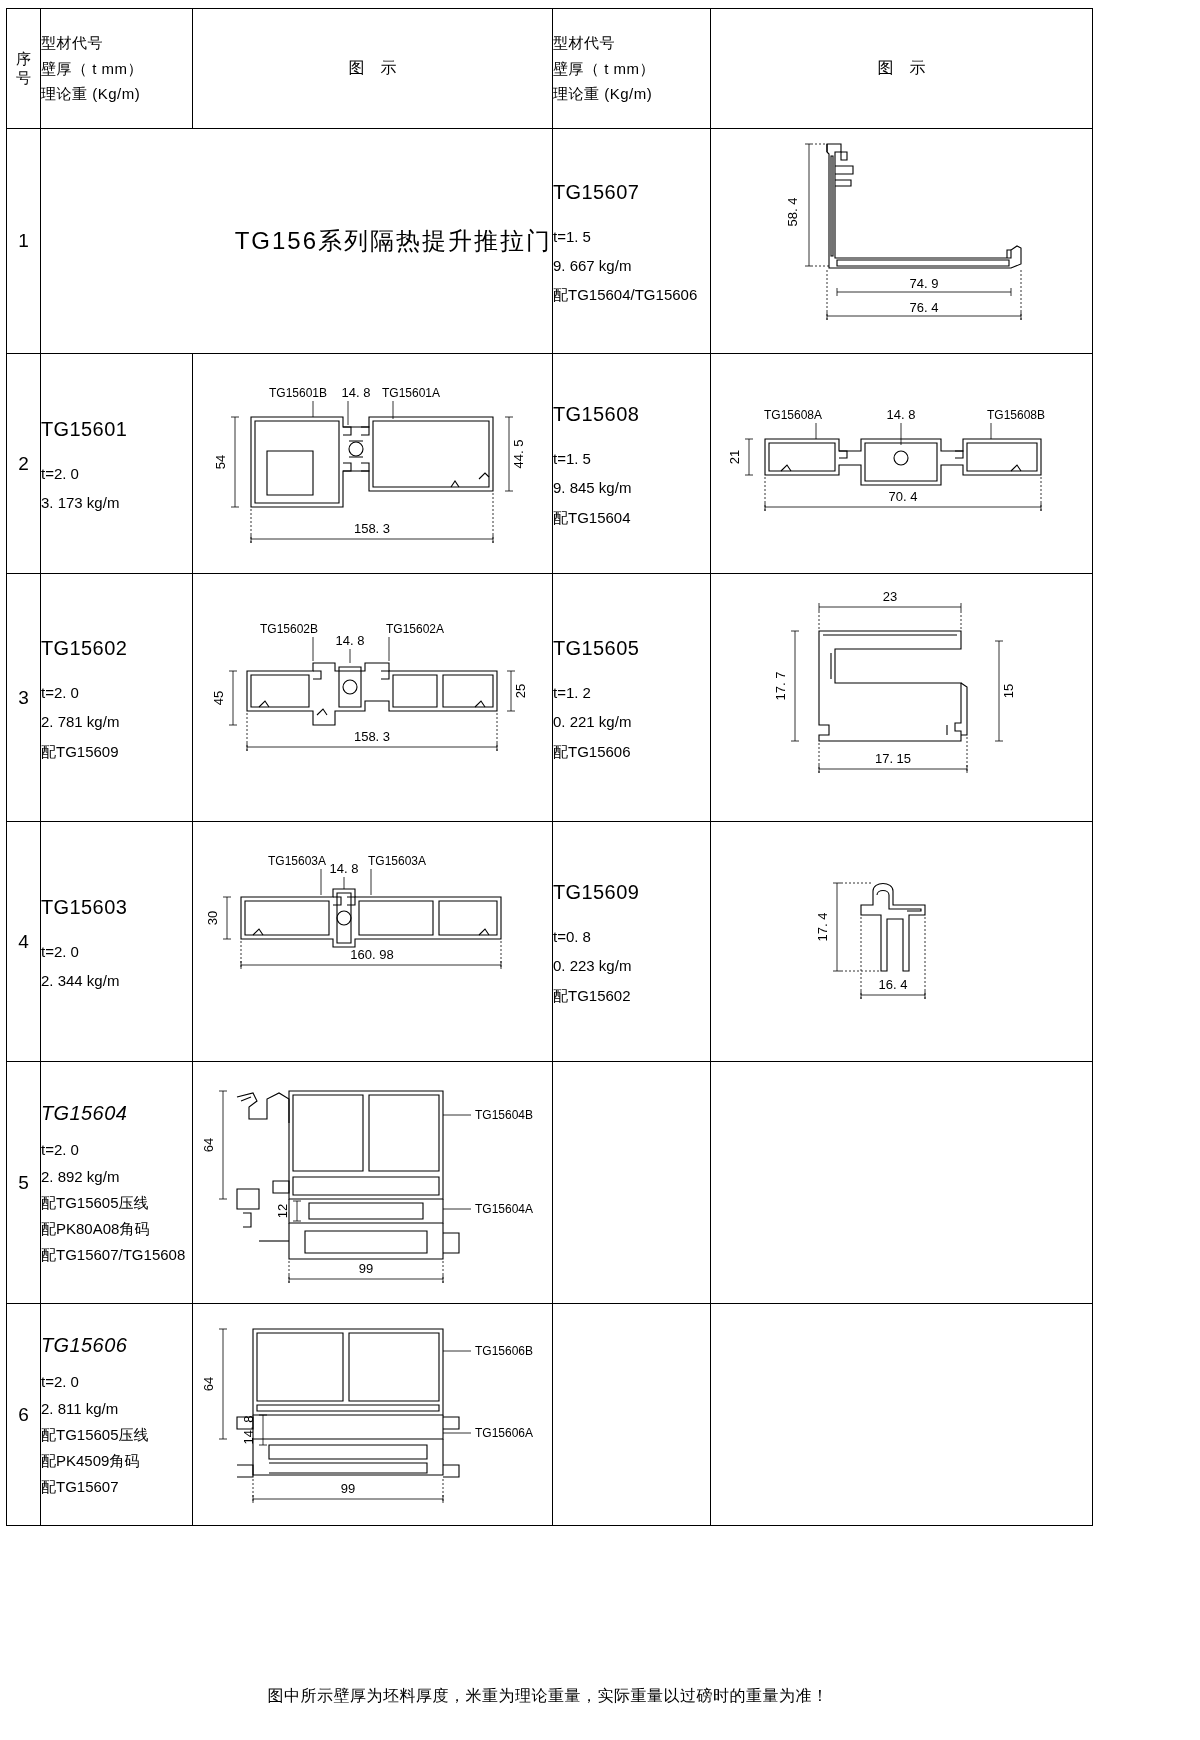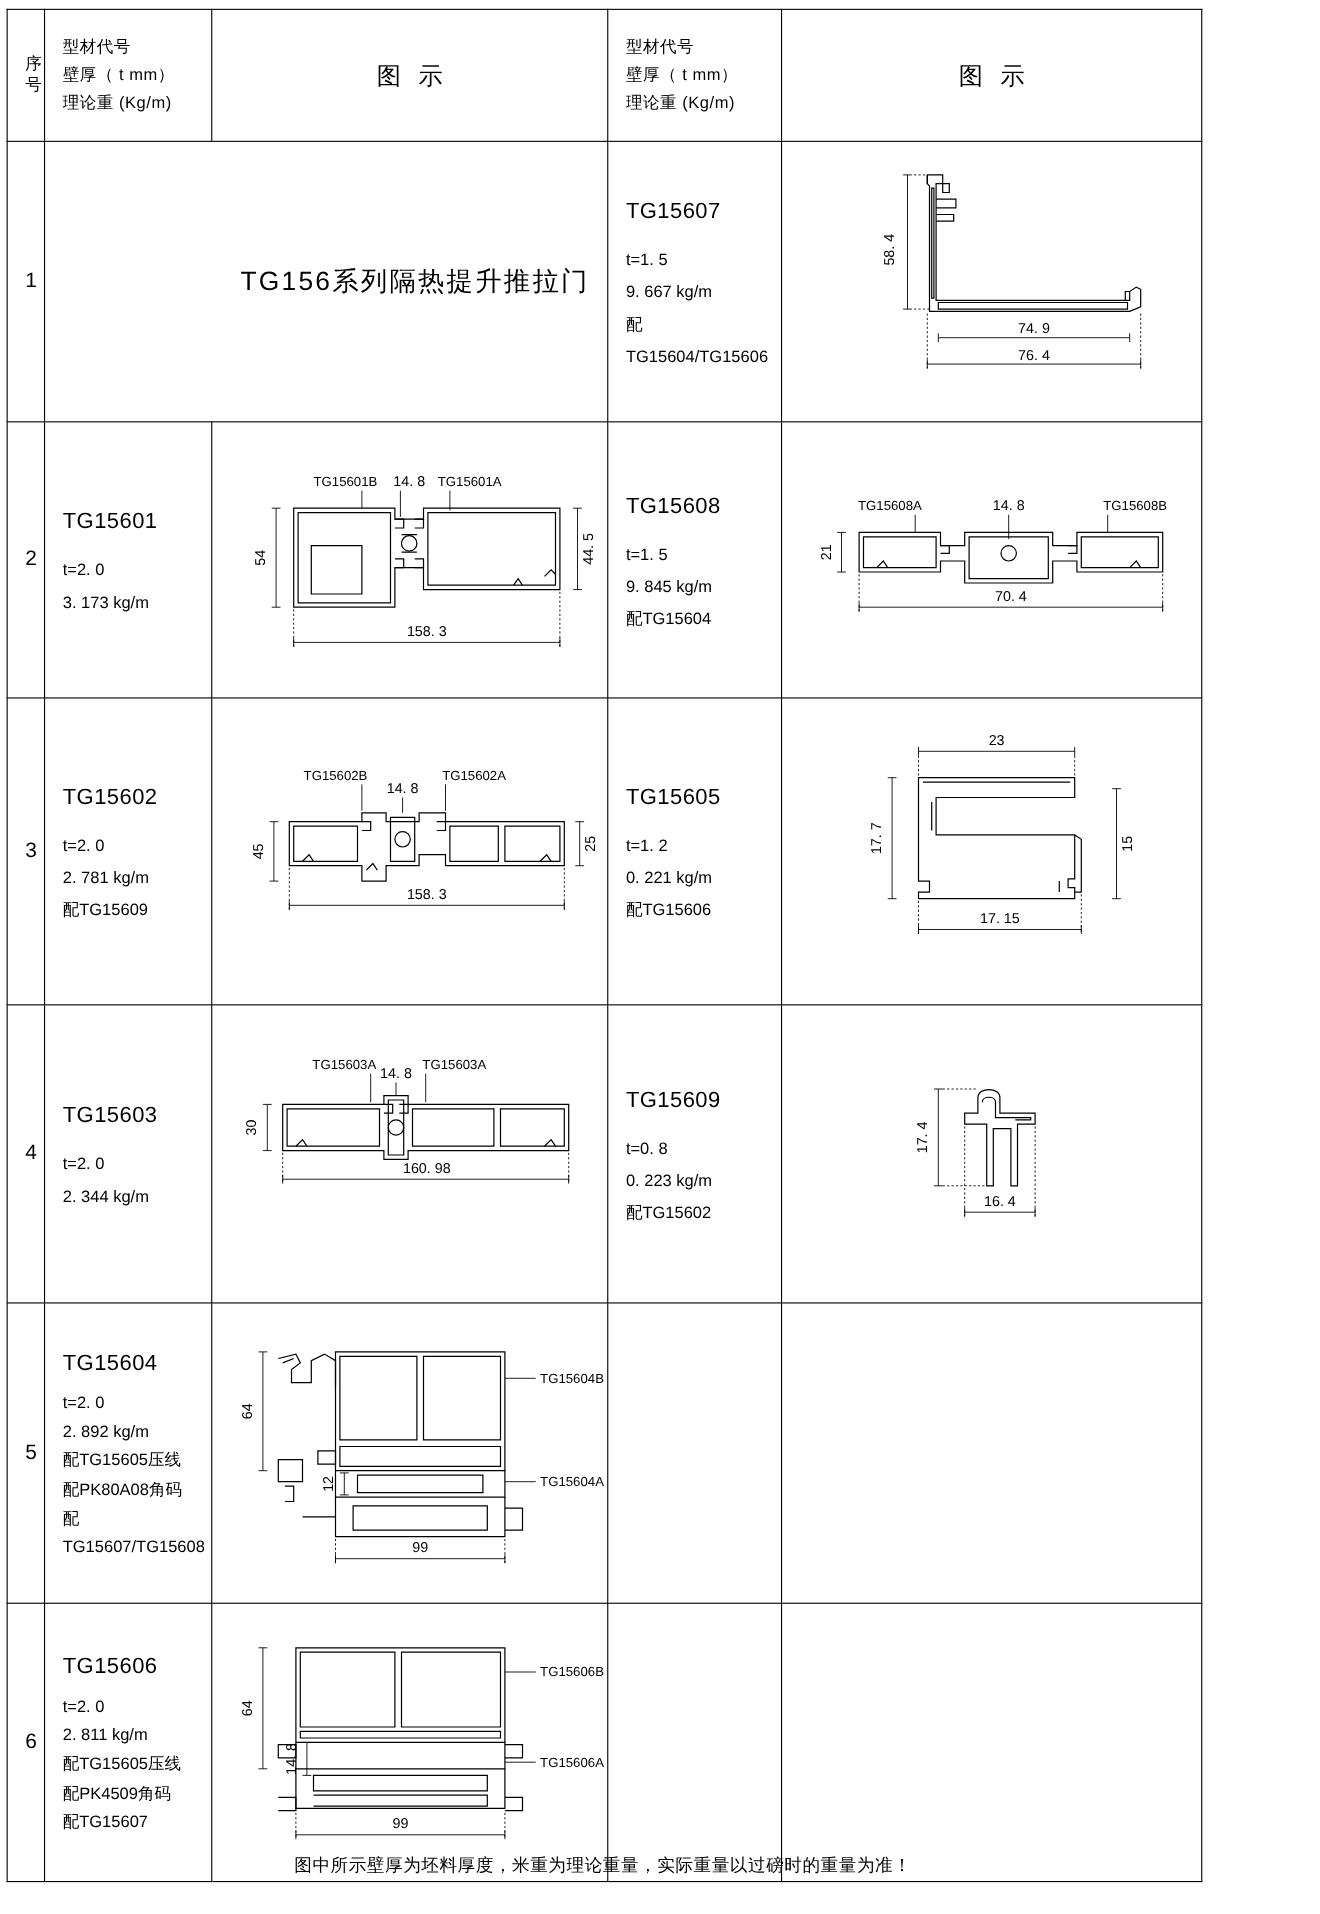--- a/index.html
+++ b/index.html
@@ -24,21 +24,21 @@
   table.main {
     position: absolute;
     left: 6px;
     top: 8px;
     width: 1086px;
     border-collapse: collapse;
     table-layout: fixed;
   }
   table.main td, table.main th {
     border: 1.5px solid #000;
-    padding: 16px;
+    padding: 0;
     vertical-align: middle;
     font-weight: normal;
   }
   
   col.c-seq   { width: 34px; }
   col.c-info  { width: 152px; }
   col.c-draw  { width: 360px; }
   col.c-info2 { width: 158px; }
   col.c-draw2 { width: 382px; }
 
@@ -50,21 +50,21 @@
   }
   .hdr-info {
     font-size: 15px;
     line-height: 1.7;
     padding: 10px 0 10px 10px;
     text-align: left;
     letter-spacing: 0.5px;
   }
   .hdr-draw {
     text-align: center;
-    font-size: 22px;
+    font-size: 16px;
     letter-spacing: 16px;
     text-indent: 16px;
   }
   td.seq {
     text-align: center;
     font-size: 19px;
   }
   td.info {
     padding: 10px 0 10px 14px;
     font-size: 15px;
@@ -72,21 +72,21 @@
     vertical-align: middle;
   }
   td.info .code {
     font-size: 20px;
     letter-spacing: 0.4px;
     display: block;
     margin-bottom: 10px;
   }
   td.info .ln { display: block; }
   td.info.compact { line-height: 1.75; }
-  td.info.compact .code { margin-bottom: 6px; }
+  td.info.compact .code { margin-bottom: 6px; font-style: italic; }
   td.draw { position: relative; padding: 0; text-align: right; }
   .title-cell {
     text-align: right;
     font-size: 24px;
     font-weight: bold;
     letter-spacing: 2px;
   }
   .drawbox { position: relative; width: 100%; height: 100%; }
   svg { display: block; }
   .footnote {

